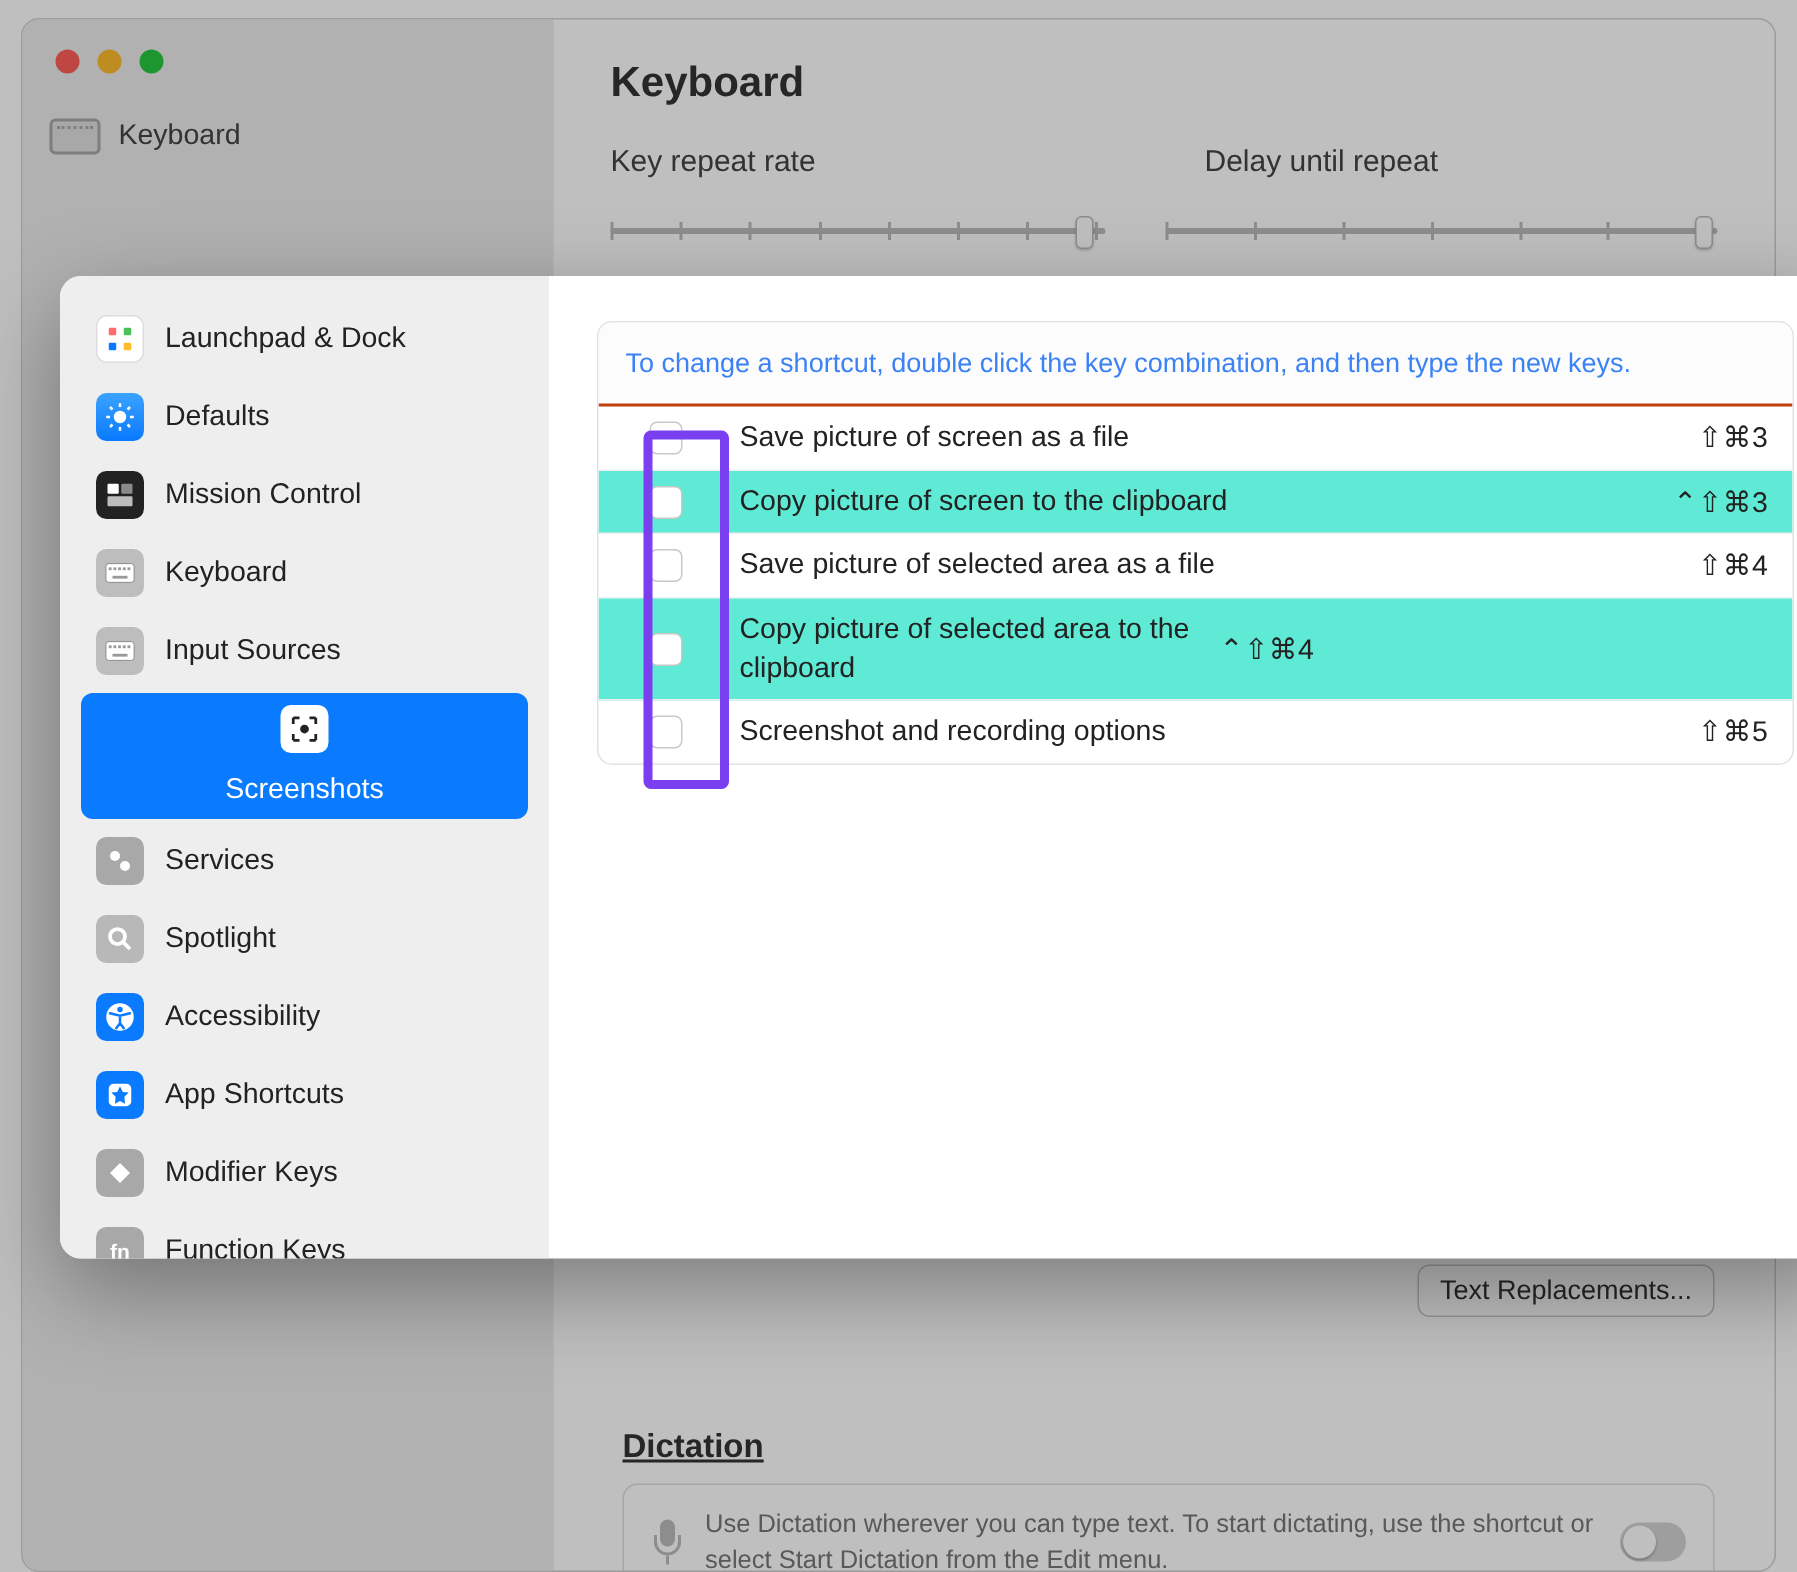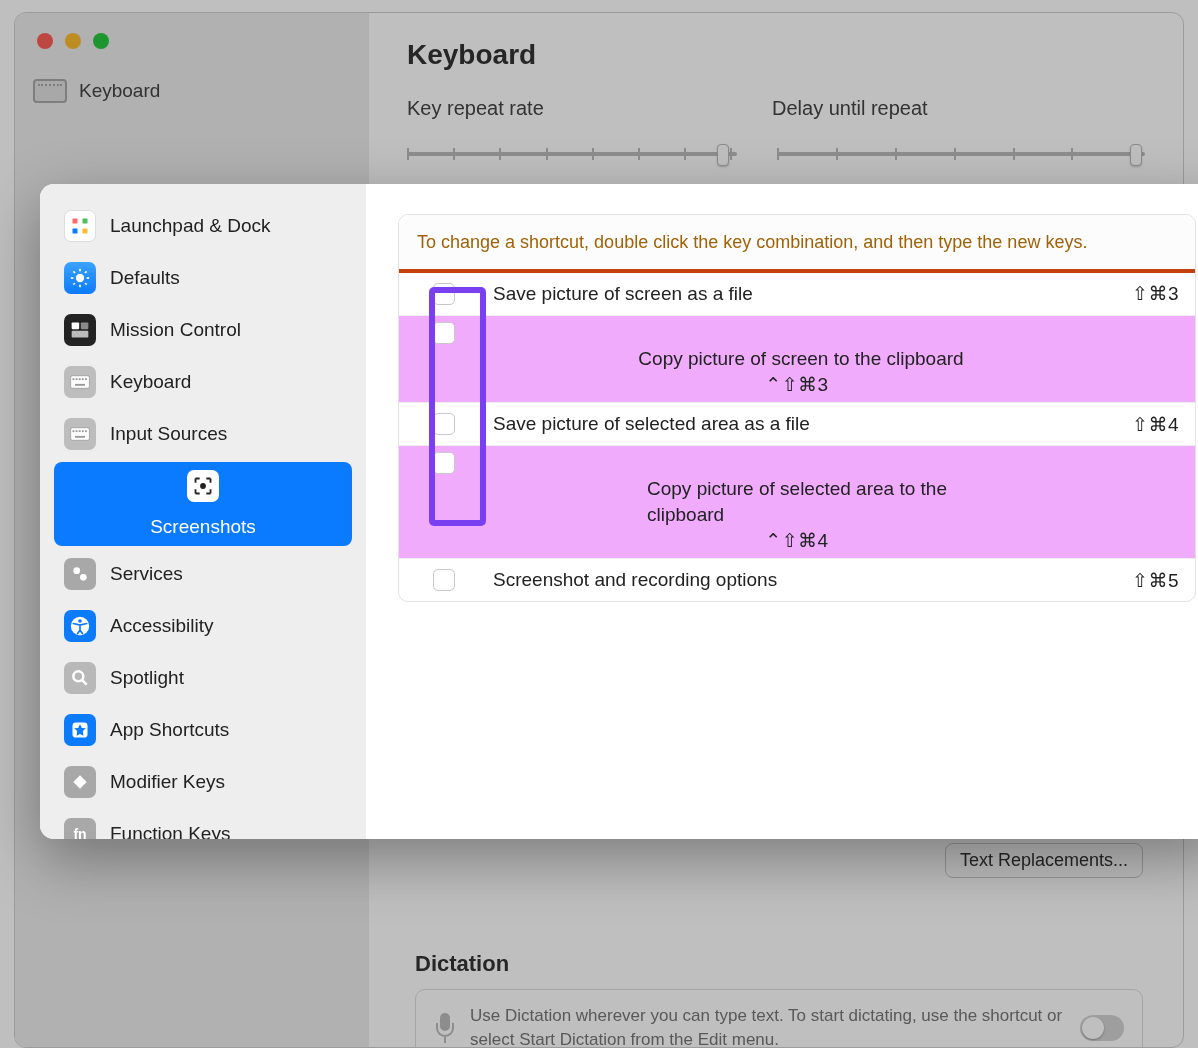--- a/index.html
+++ b/index.html
@@ -92,21 +92,21 @@
     }
 
     .bg-main {
       flex: 1;
       padding: 26px 38px;
     }
     .bg-title {
       font-size: 28px; font-weight: 700; color: #333;
       margin-bottom: 26px;
     }
-    .bg-labels { display: flex; gap: 25px; font-size: 20px; color: #444; }
+    .bg-labels { display: flex; gap: 56px; font-size: 20px; color: #444; }
     .bg-labels > div:first-child { width: 340px; }
 
     .bg-slider {
       margin-top: 28px;
       height: 4px; background: #bdbdbd; border-radius: 2px;
       position: relative;
     }
     .bg-slider .tick {
       position: absolute; top: -4px; width: 2px; height: 12px;
       background: #bdbdbd;
@@ -126,21 +126,21 @@
       float: right;
       padding: 6px 14px;
       border: 1px solid #c8c8c8;
       background: #fff;
       border-radius: 8px;
       font-size: 18px;
       color: #333;
     }
     .dication-heading {
       position: absolute; left: 400px; top: 938px;
-      font-size: 22px; font-weight: 700; color: #333;
+      font-size: 22px; font-weight: 700; color: #333; text-decoration: underline;
     }
     .dictation-panel {
       position: absolute; left: 400px; right: 40px; top: 976px;
       border: 1px solid #ddd; border-radius: 10px;
       padding: 14px 18px;
       font-size: 17px; color: #777;
       display: flex; align-items: center; gap: 14px;
     }
     .mic-icon { width: 22px; height: 30px; position: relative; }
     .mic-icon .cap {
@@ -216,33 +216,33 @@
       flex-direction: column;
     }
     .shortcut-panel {
       border: 1px solid #e2e2e2;
       border-radius: 10px;
       overflow: hidden;
     }
     .panel-header {
       padding: 14px 18px;
       font-size: 18px;
-      color: #a16207;
+      color: #3b82f6;
       line-height: 1.45;
-      border-bottom: 4px solid #c2410c;
+      border-bottom: 2px solid #c2410c;
       background: #fcfcfc;
     }
     .shortcut-row {
       display: flex; align-items: center;
       padding: 6px 16px 6px 16px;
       border-bottom: 1px solid #eee;
       min-height: 40px;
     }
     .shortcut-row:last-child { border-bottom: none; }
-    .shortcut-row.alt { background: #f0abfc; flex-direction: column; }
+    .shortcut-row.alt { background: #5eead4; }
     .chk-wrap {
       overflow: hidden;
       display: flex; align-items: center; justify-content: center;
       flex-shrink: 0;
     }
     .chk {
       width: 22px; height: 22px;
       border: 1px solid #c8c8c8;
       border-radius: 5px;
       background: #fff;
@@ -458,37 +458,37 @@
       <div class="cat-item">
         <div class="cat-icon ic-services">
           <svg viewBox="0 0 24 24">
             <circle cx="8" cy="8" r="4" fill="#fff"></circle>
             <circle cx="16" cy="16" r="4" fill="#fff"></circle>
           </svg>
         </div>
         <span>Services</span>
       </div>
       <div class="cat-item">
-        <div class="cat-icon ic-accessibility">
-          <svg viewBox="0 0 24 24">
-            <circle cx="12" cy="12" r="11" fill="#fff"></circle>
-            <circle cx="12" cy="6" r="2.2" fill="#0a7aff"></circle>
-            <path d="M4 9l8 2 8-2M12 11v6M9 21l3-4 3 4" stroke="#0a7aff" stroke-width="2" fill="none" stroke-linecap="round"></path>
-          </svg>
-        </div>
-        <span>Accessibility</span>
-      </div>
-      <div class="cat-item">
         <div class="cat-icon ic-spotlight">
           <svg viewBox="0 0 24 24" fill="none" stroke="#fff" stroke-width="3">
             <circle cx="10" cy="10" r="6"></circle>
             <line x1="20" y1="20" x2="14.5" y2="14.5"></line>
           </svg>
         </div>
         <span>Spotlight</span>
+      </div>
+      <div class="cat-item">
+        <div class="cat-icon ic-accessibility">
+          <svg viewBox="0 0 24 24">
+            <circle cx="12" cy="12" r="11" fill="#fff"></circle>
+            <circle cx="12" cy="6" r="2.2" fill="#0a7aff"></circle>
+            <path d="M4 9l8 2 8-2M12 11v6M9 21l3-4 3 4" stroke="#0a7aff" stroke-width="2" fill="none" stroke-linecap="round"></path>
+          </svg>
+        </div>
+        <span>Accessibility</span>
       </div>
       <div class="cat-item">
         <div class="cat-icon ic-appshortcuts">
           <svg viewBox="0 0 24 24">
             <rect x="3" y="3" width="18" height="18" rx="4" fill="#fff"></rect>
             <path d="M12 5l2.2 4.6L19 10l-3.5 3.3L16 19l-4-2.3L8 19l.5-5.7L5 10l4.8-.4z" fill="#0a7aff"></path>
           </svg>
         </div>
         <span>App Shortcuts</span>
       </div>

